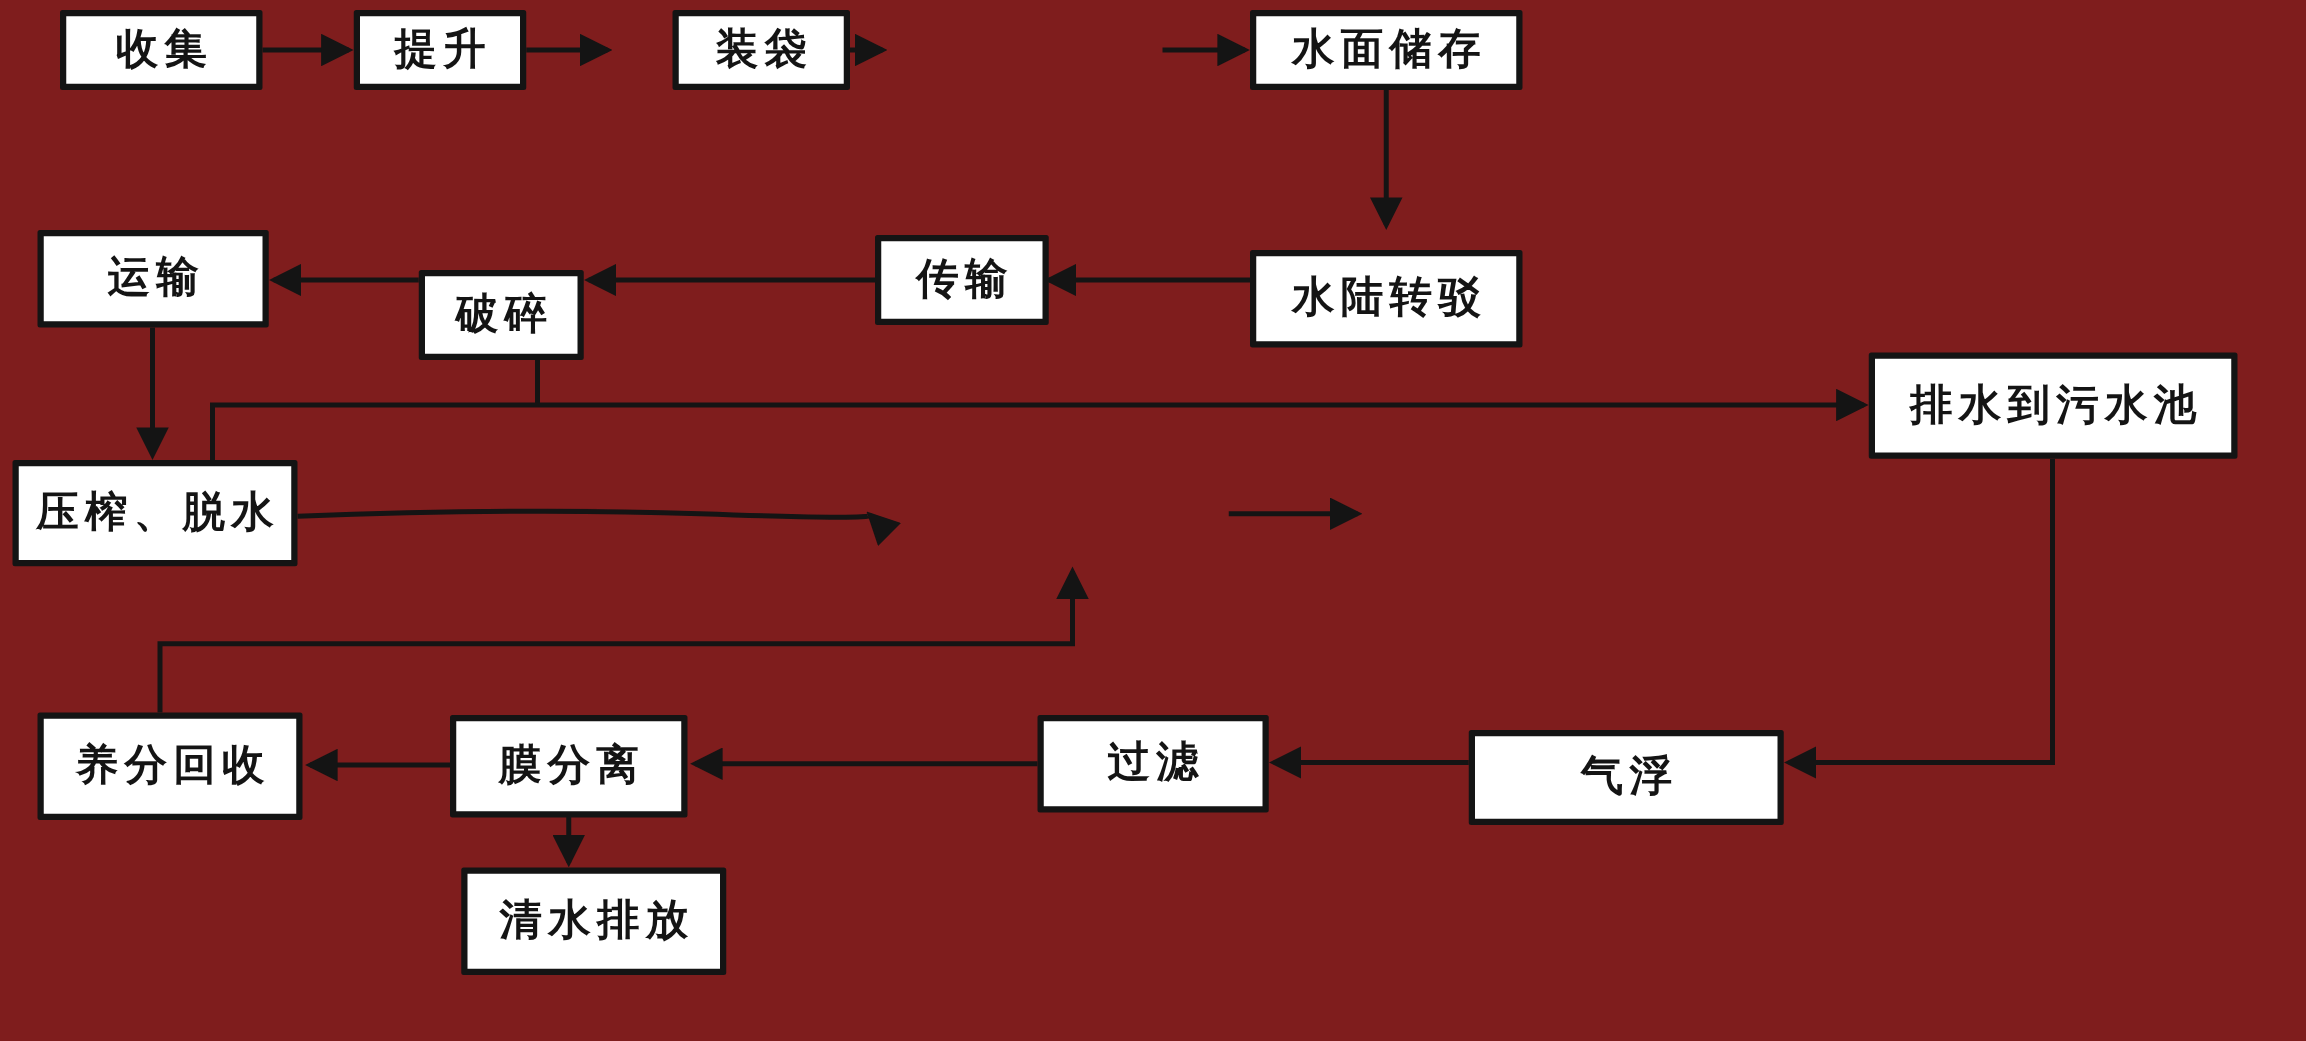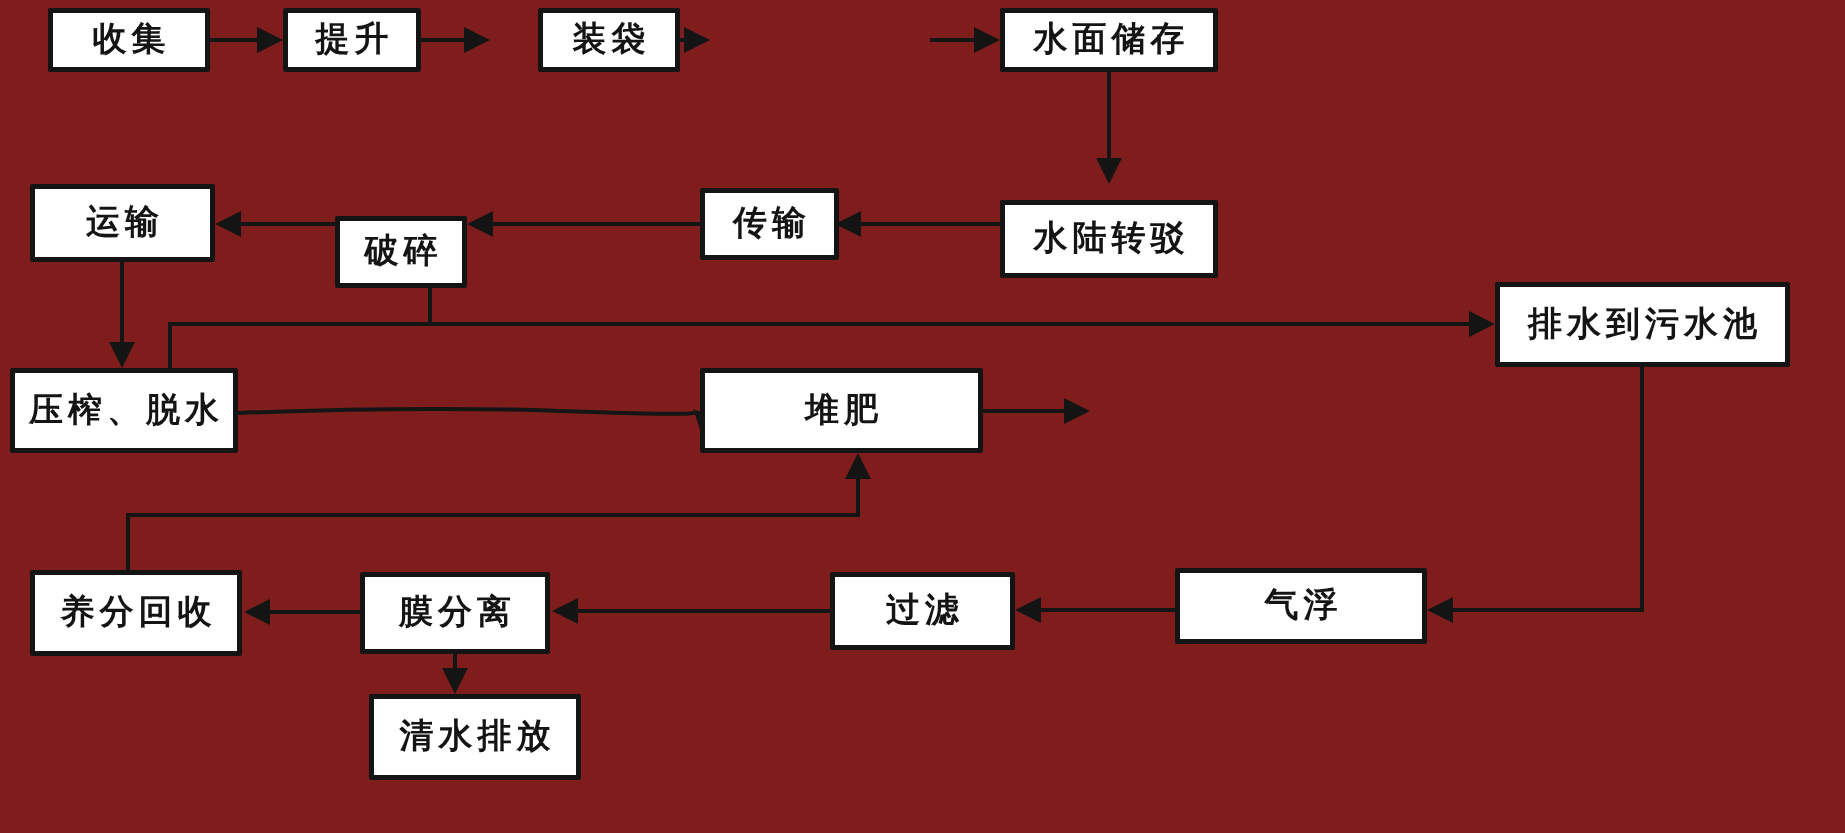--- a/index.html
+++ b/index.html
@@ -105,34 +105,31 @@
       <span>水陆转驳</span>
     </div>
 
   <div class="node" style="left:1495px; top:282px; width:295px; height:85px;">
       <span>排水到污水池</span>
     </div>
 
   <div class="node" style="left:10px;   top:368px; width:228px; height:85px;">
       <span>压榨、脱水</span>
     </div>
-  <div class="node" style="left:700px;  top:368px; width:283px; height:85px;">
-      <span>堆肥</span>
-    </div>
 
   <div class="node" style="left:30px;   top:570px; width:212px; height:86px;">
       <span>养分回收</span>
     </div>
   <div class="node" style="left:360px;  top:572px; width:190px; height:82px;">
       <span>膜分离</span>
     </div>
   <div class="node" style="left:830px;  top:572px; width:185px; height:78px;">
       <span>过滤</span>
     </div>
-  <div class="node" style="left:1175px; top:568px; width:252px; height:76px;">
+  <div class="node" style="left:1175px; top:584px; width:252px; height:76px;">
       <span>气浮</span>
     </div>
 
   <div class="node" style="left:358px;  top:694px; width:212px; height:86px;margin-left:11px;">
       <span>清水排放</span>
     </div>
 
 </div>
 
 </body></html>

